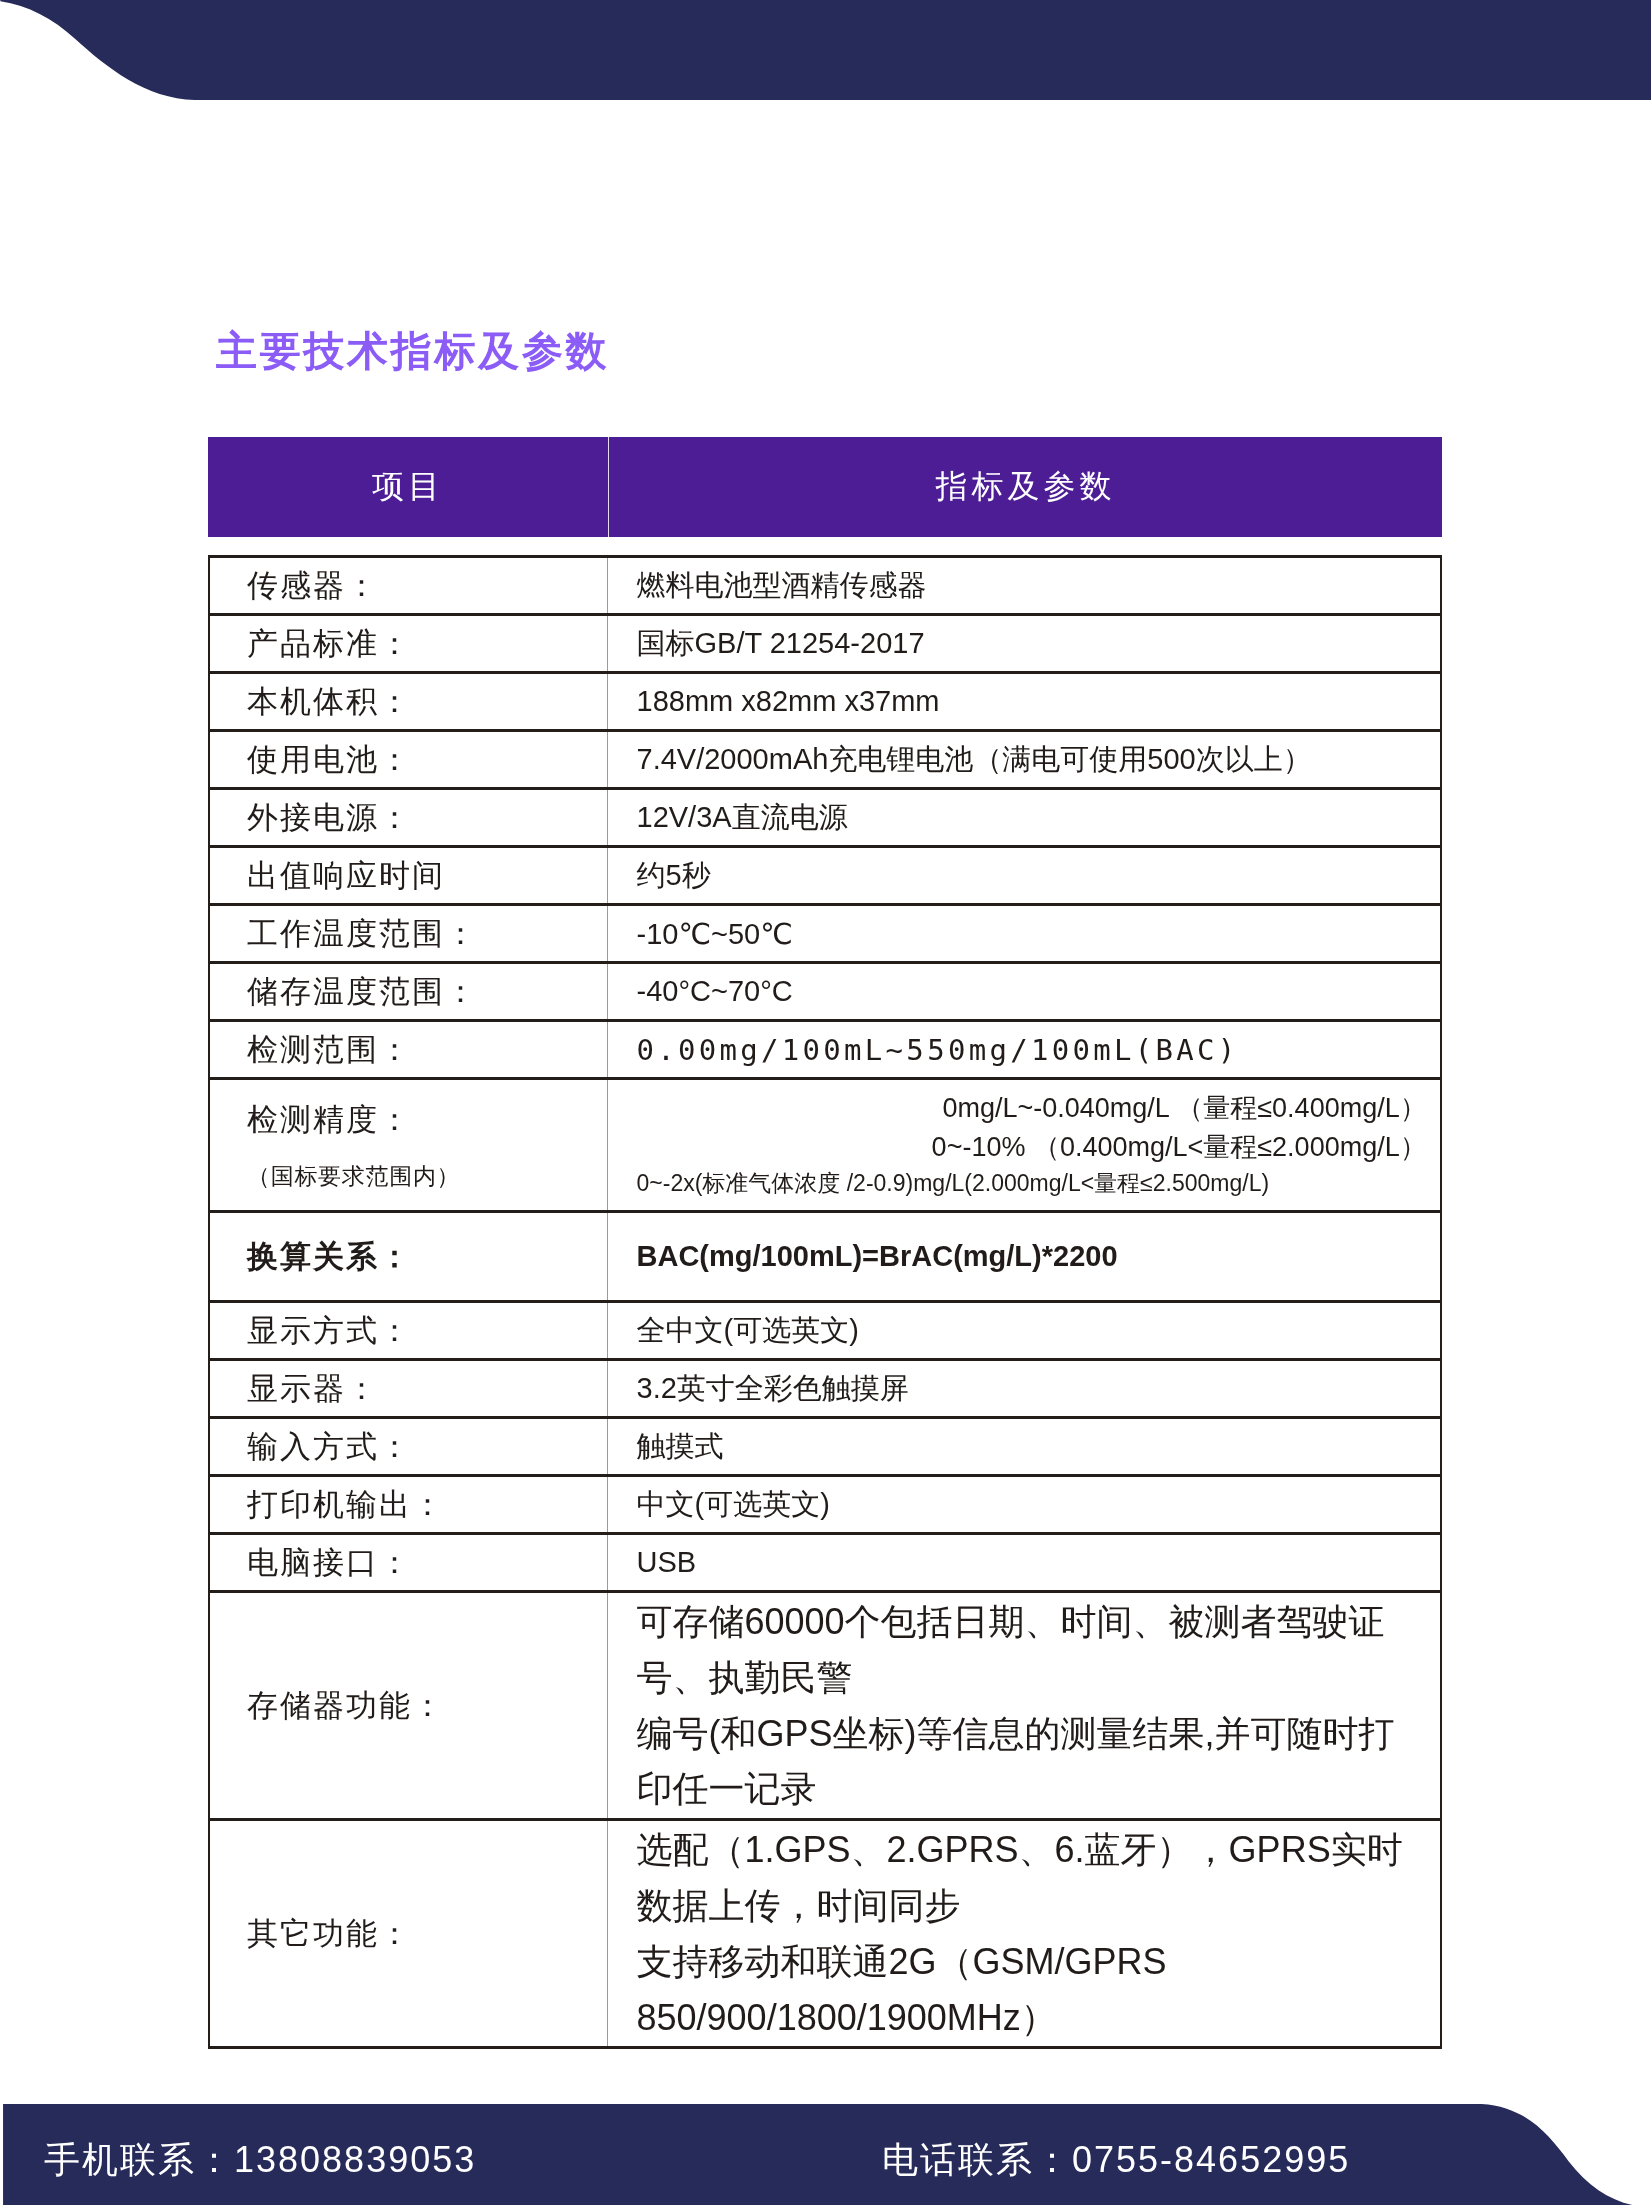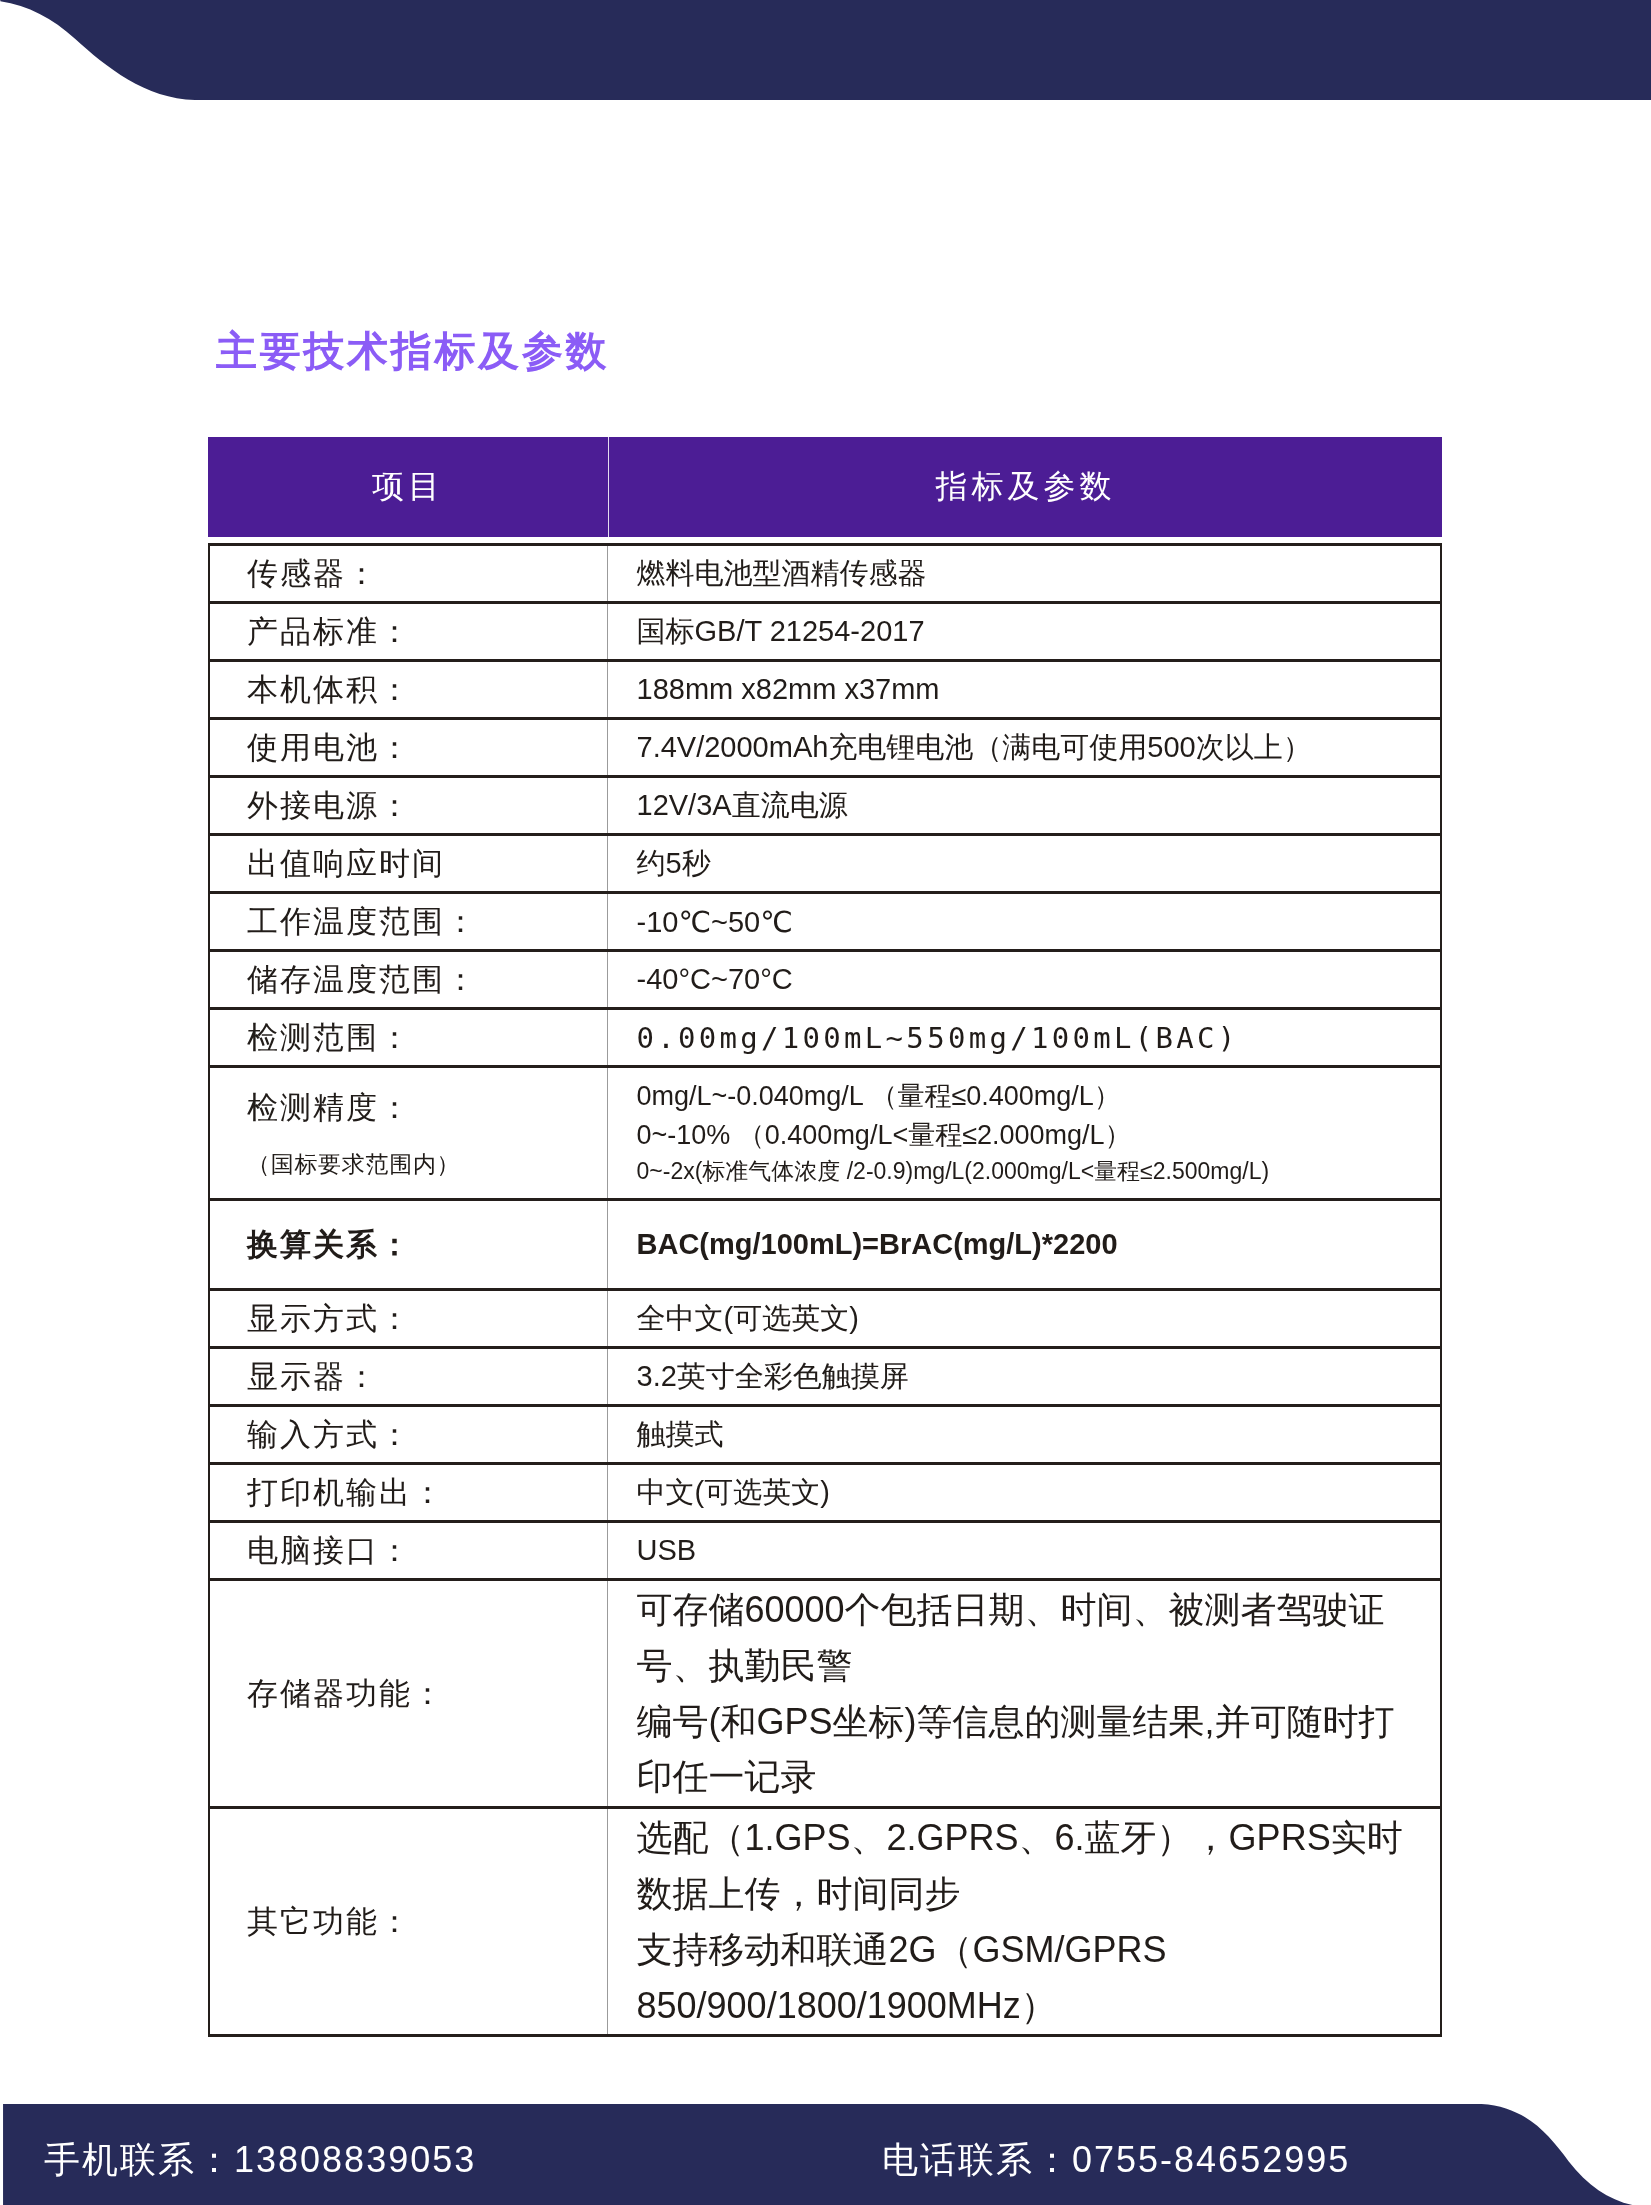--- a/index.html
+++ b/index.html
@@ -9,37 +9,37 @@
   .swoosh-top{position:absolute;top:0;left:0;}
   .swoosh-bottom{position:absolute;top:2104px;left:0;}
   .page-title{position:absolute;left:208px;top:316px;font-size:41px;font-weight:bold;
               color:#8b5cf6;letter-spacing:2.7px;margin:8px;}
   .spec-table{position:absolute;left:208px;top:437px;width:1234px;}
   .thead{display:flex;height:100px;background:#4c1d95;}
   .th{display:flex;align-items:center;justify-content:center;color:#ffffff;
       font-size:32px;letter-spacing:4px;}
   .th1{width:401px;border-right:1.3px solid rgba(255,255,255,0.85);box-sizing:border-box;}
   .th2{flex:1;}
-  .tbody{width:100%;border-collapse:collapse;margin-top:6px;
+  .tbody{width:100%;border-collapse:collapse;margin-top:18px;
          border:2.7px solid #241e1b;border-top:3.3px solid #241e1b;}
   .tbody tr{height:58px;border-bottom:3.3px solid #241e1b;}
   .tbody tr.tall-precision{height:133px;}
   .tbody tr.tall-convert{height:90px;font-weight:bold;}
   .tbody tr.tall-storage{height:109px;}
   .tbody tr.tall-other{height:117px;}
   td{vertical-align:middle;}
   td.lbl{width:398px;border-right:1.3px solid #9b9b9b;padding-left:37px;
          font-size:31px;letter-spacing:2px;box-sizing:border-box;}
   td.val{padding-left:29px;padding-right:13.3px;font-size:29px;}
   .note-inline{font-size:21.3px;letter-spacing:0.7px;}
   .block{display:block;}
   .note-block{display:block;font-size:23px;letter-spacing:0.7px;margin-top:20px;}
   .mono{font-family:"DejaVu Sans Mono",monospace;letter-spacing:3.3px;font-size:29px;}
   .line{display:block;line-height:1.45;}
-  .val-md{font-size:27px;}
+  .val-md{font-size:27px;text-align:right;}
   .val-xs{font-size:23px;}
   .val-sm .line{font-size:36px;line-height:1.55;}
   .footer-text{position:absolute;color:#ffffff;font-size:36px;letter-spacing:2px;top:2136px;}
   .footer-left{left:44px;}
   .footer-right{left:882px;}
 </style>
 </head>
 <body>
 
 <div class="page">

